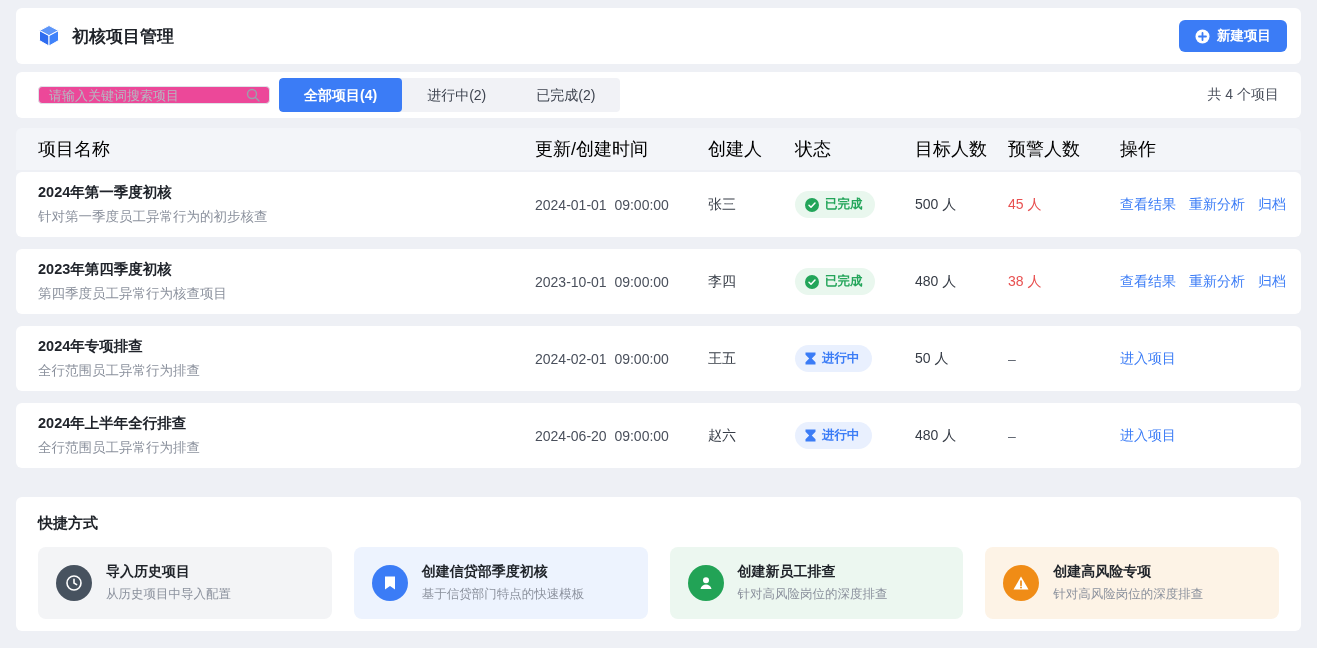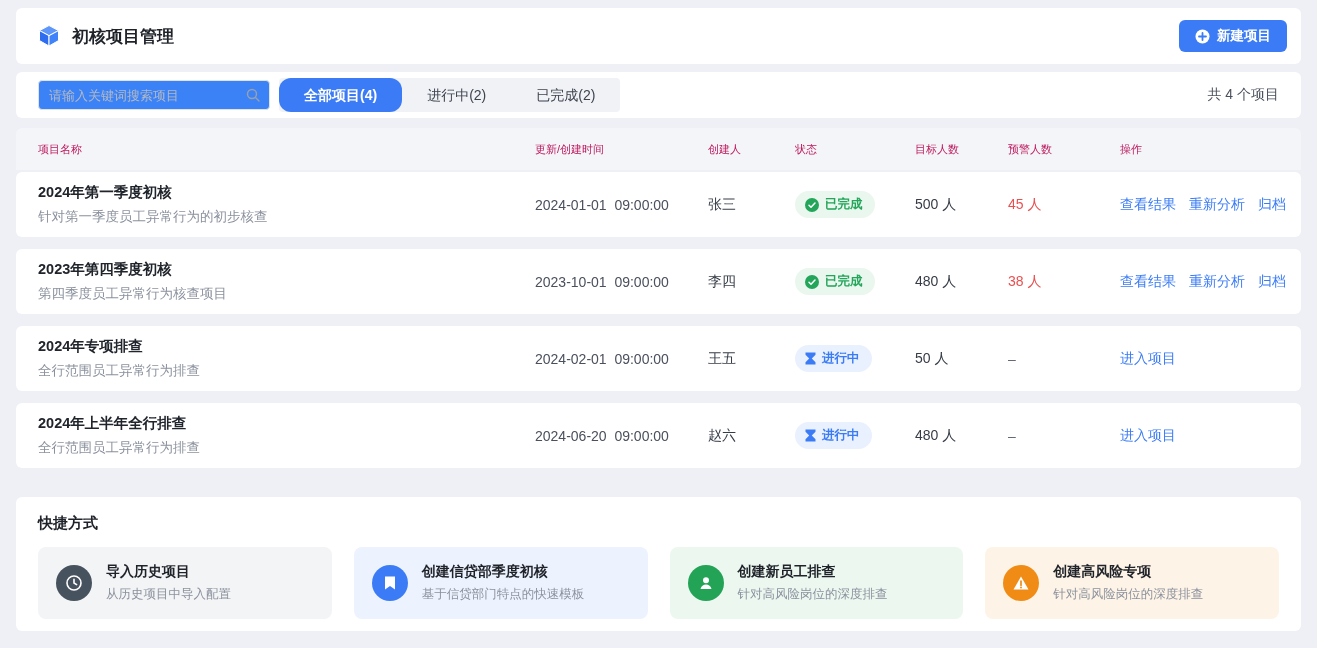--- a/index.html
+++ b/index.html
@@ -19,41 +19,41 @@
   .btn-primary {
     background:#3b7cf6; color:#fff; border:none; border-radius:6px;
     height:32px; padding:0 16px; font-size:13.5px; font-weight:700;
     display:inline-flex; align-items:center; gap:7px; cursor:pointer;
     font-family:inherit;
   }
 
   
   .tb { height:46px; margin-top:8px; display:flex; align-items:center; padding:0 22px; }
   .search {
-    width:232px; height:30px; border:1px solid #dfe2e8; border-radius:4px;
-    display:flex; align-items:center; padding:0 9px 0 10px; background:#3b82f6;
+    width:232px; height:18px; border:1px solid #dfe2e8; border-radius:4px;
+    display:flex; align-items:center; padding:0 9px 0 10px; background:#ec4899;
   }
   .search input {
     border:none; outline:none; flex:1; font-size:13px; color:#333;
     font-family:inherit; background:transparent;
   }
   .search input::placeholder { color:#b4b9c2; }
   .tabs { display:flex; margin-left:9px; background:#f1f2f6; border-radius:4px; overflow:hidden; height:34px; }
   .tab { line-height:34px; padding:0 25px; font-size:14px; color:#3e4450; cursor:pointer; }
-  .tab.active { background:#3b7cf6; color:#fff; font-weight:700; border-radius:12px; }
+  .tab.active { background:#3b7cf6; color:#fff; font-weight:700; border-radius:4px; }
   .tb-count { margin-left:auto; font-size:14px; color:#4a505c; }
 
   
   .grid {
     display:grid;
     grid-template-columns:497px 173px 87px 120px 93px 112px 1fr;
     align-items:center; padding:0 22px;
   }
   .thead { margin-top:10px; height:42px; background:#f3f5f9; border-radius:6px 6px 0 0; }
-  .thead span { font-size:11px; color:#be185d; }
+  .thead span { font-size:18px; color:#000000; }
   .row { margin-top:2px; height:65px; background:#fff; border-radius:6px; }
   .row + .row { margin-top:12px; }
   .r-name-t { font-size:14.5px; font-weight:700; color:#20242b; margin-bottom:6px; }
   .r-name-d { font-size:13.5px; color:#8b919d; }
   .r-time { font-size:14px; color:#4a505c; white-space:pre; }
   .r-plain { font-size:14px; color:#363c46; }
   .badge {
     display:inline-flex; align-items:center; gap:6px;
     border-radius:999px; padding:5px 12px 5px 10px; font-size:12.5px; font-weight:600;
   }

